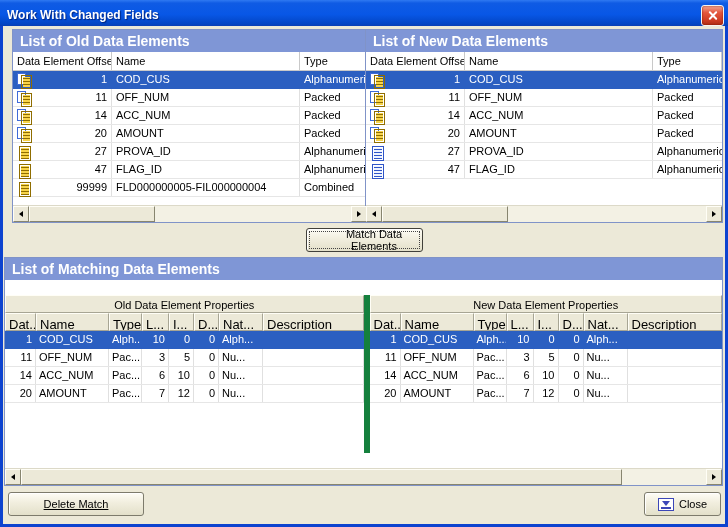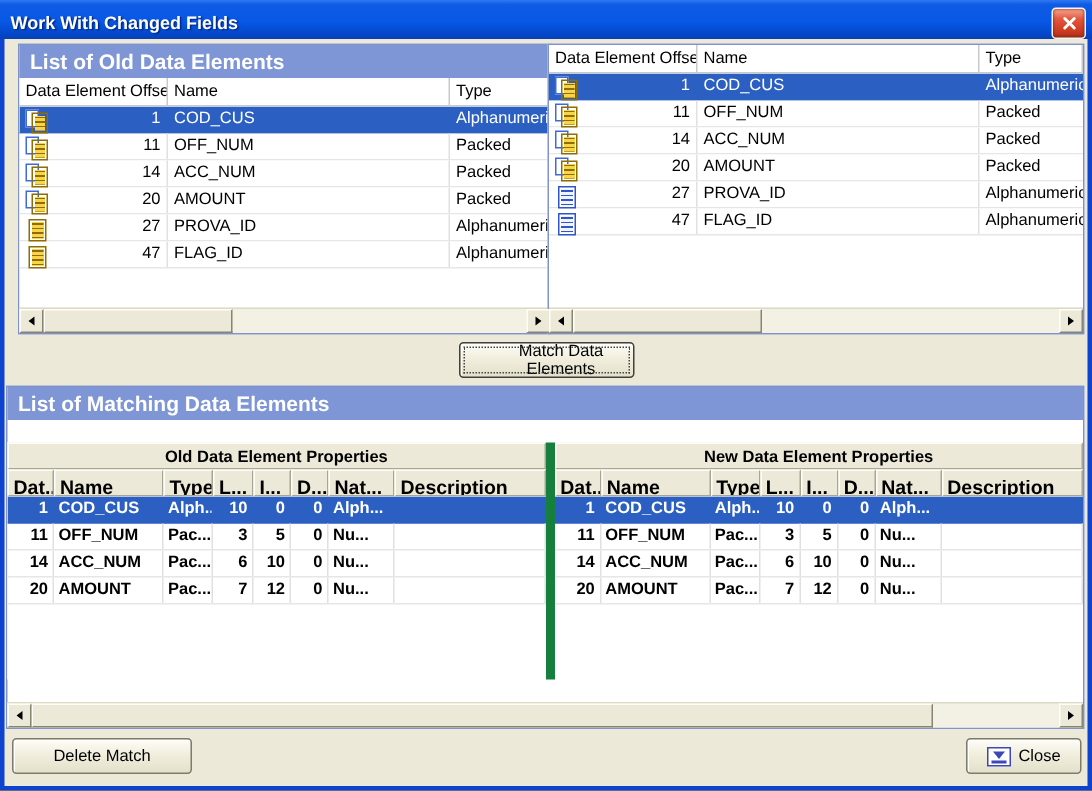--- a/index.html
+++ b/index.html
@@ -58,21 +58,21 @@
   .hscroll{flex:0 0 16px;height:16px;position:relative;background:#f3f1e4;border-top:1px solid #dcd9c8;display:flex;justify-content:space-between;box-sizing:content-box;}
   .sbtn{width:16px;height:100%;background:#ece9d8;border:1px solid;border-color:#fffef6 #87856f #87856f #fffef6;box-sizing:border-box;
     display:flex;align-items:center;justify-content:center;position:relative;z-index:2;}
   .tri-left{width:0;height:0;border:3px solid transparent;border-right:4px solid #000;margin-left:-3px;}
   .tri-right{width:0;height:0;border:3px solid transparent;border-left:4px solid #000;margin-right:-3px;}
   .thumb{position:absolute;top:0;bottom:0;background:#ece9d8;border:1px solid;border-color:#fffef6 #87856f #87856f #fffef6;box-sizing:border-box;}
   .thumb.small{left:16px;width:126px;}
   .thumb.large{left:16px;width:601px;}
 
   
-  .mcontent{flex:1;display:flex;min-height:0;background:#fff;font-weight:bold;}
+  .mcontent{flex:1;display:flex;min-height:0;background:#fff;}
   .half{width:50%;display:flex;flex-direction:column;box-sizing:border-box;min-width:0;}
   .half.new-half{border-left:6px solid #15803d;}
   .bevel{background:#ece9d8;border:1px solid;border-color:#fffef6 #a7a594 #a7a594 #fffef6;box-sizing:border-box;}
   .ghdr{flex:0 0 18px;height:18px;text-align:center;font-size:11px;padding-top:3px;white-space:nowrap;overflow:hidden;}
   .mcols{display:flex;flex:0 0 18px;height:18px;font-size:13px;}
   .mc{padding:3px 3px 0;white-space:nowrap;overflow:hidden;}
   .m0{width:31px;} .m1{width:73px;} .m2{width:33px;} .m3{width:27px;} .m4{width:25px;} .m5{width:25px;} .m6{width:44px;} .m7{flex:1;min-width:0;}
   .mrows{flex:1;background:#fff;overflow:hidden;}
   .mrow{display:flex;height:17px;align-items:center;border-bottom:1px solid #e6e6e6;font-size:11px;}
   .mcell{box-sizing:border-box;padding:0 3px;border-right:1px solid #e0e0e0;white-space:nowrap;overflow:hidden;height:100%;line-height:16px;}
@@ -80,21 +80,21 @@
   .mrow.sel{background:#2b5fc1;border-bottom-color:#2b5fc1;color:#fff;}
   .mrow.sel .mcell{border-right-color:transparent;}
 
   
   .btn{position:absolute;height:24px;font-size:11px;color:#000;cursor:default;
     background:linear-gradient(180deg,#fefdf6 0%,#f1eede 45%,#e3e0ca 100%);
     border:1px solid #7d7b6c;border-radius:3px;box-shadow:inset 1px 1px 0 #fff;
     display:flex;align-items:center;justify-content:center;gap:5px;box-sizing:border-box;}
   .matchbtn{left:303px;top:202px;width:117px;height:24px;border:1px solid #41403a;
     outline:1px dotted #444;outline-offset:-4px;padding-left:25px;}
-  .delbtn{left:5px;top:466px;width:120px;}
+  .delbtn{left:5px;top:466px;width:136px;text-decoration:underline;}
   .closebtn{left:641px;top:466px;width:77px;text-align:center;}
   .close-icon{width:16px;height:13px;border:1px solid #3c47b8;background:#fff;position:relative;box-sizing:border-box;flex:0 0 16px;}
   .close-icon::before{content:'';position:absolute;left:3px;top:2px;width:0;height:0;border:4px solid transparent;border-top:5px solid #3c47b8;}
   .close-icon::after{content:'';position:absolute;left:2px;bottom:1px;width:10px;height:2px;background:#3c47b8;}
 </style>
 </head>
 <body>
 
 <div class="window">
 
@@ -144,35 +144,42 @@
     <span class="icon document-yellow"></span>
     <span class="cell c-off">27</span>
     <span class="cell c-name">PROVA_ID</span>
     <span class="cell c-type">Alphanumeric</span>
   </div>
             <div class="trow">
     <span class="icon document-yellow"></span>
     <span class="cell c-off">47</span>
     <span class="cell c-name">FLAG_ID</span>
     <span class="cell c-type">Alphanumeric</span>
+  </div>
+            <div class="trow">
+    <span class="icon document-yellow"></span>
+    <span class="cell c-off">99999</span>
+    <span class="cell c-name">FLD000000005-FIL000000004</span>
+    <span class="cell c-type">Combined</span>
   </div>
           </div>
         <div class="hscroll">
           <span class="sbtn">
               <span class="tri-left"></span>
             </span>
           <span class="thumb small"></span>
           <span class="sbtn">
               <span class="tri-right"></span>
             </span>
         </div>
       </div>
     </div>
 
     <div class="panel p-new">
+      <div class="phead">List of New Data Elements</div>
       <div class="grid">
         <div class="ghead">
           <div class="hc c-off">Data Element Offset</div>
           <div class="hc c-name">Name</div>
           <div class="hc c-type">Type</div>
         </div>
         <div class="rows" id="new-rows">
             <div class="trow sel">
     <span class="icon copy-document-yellow"></span>
     <span class="cell c-off">1</span>

